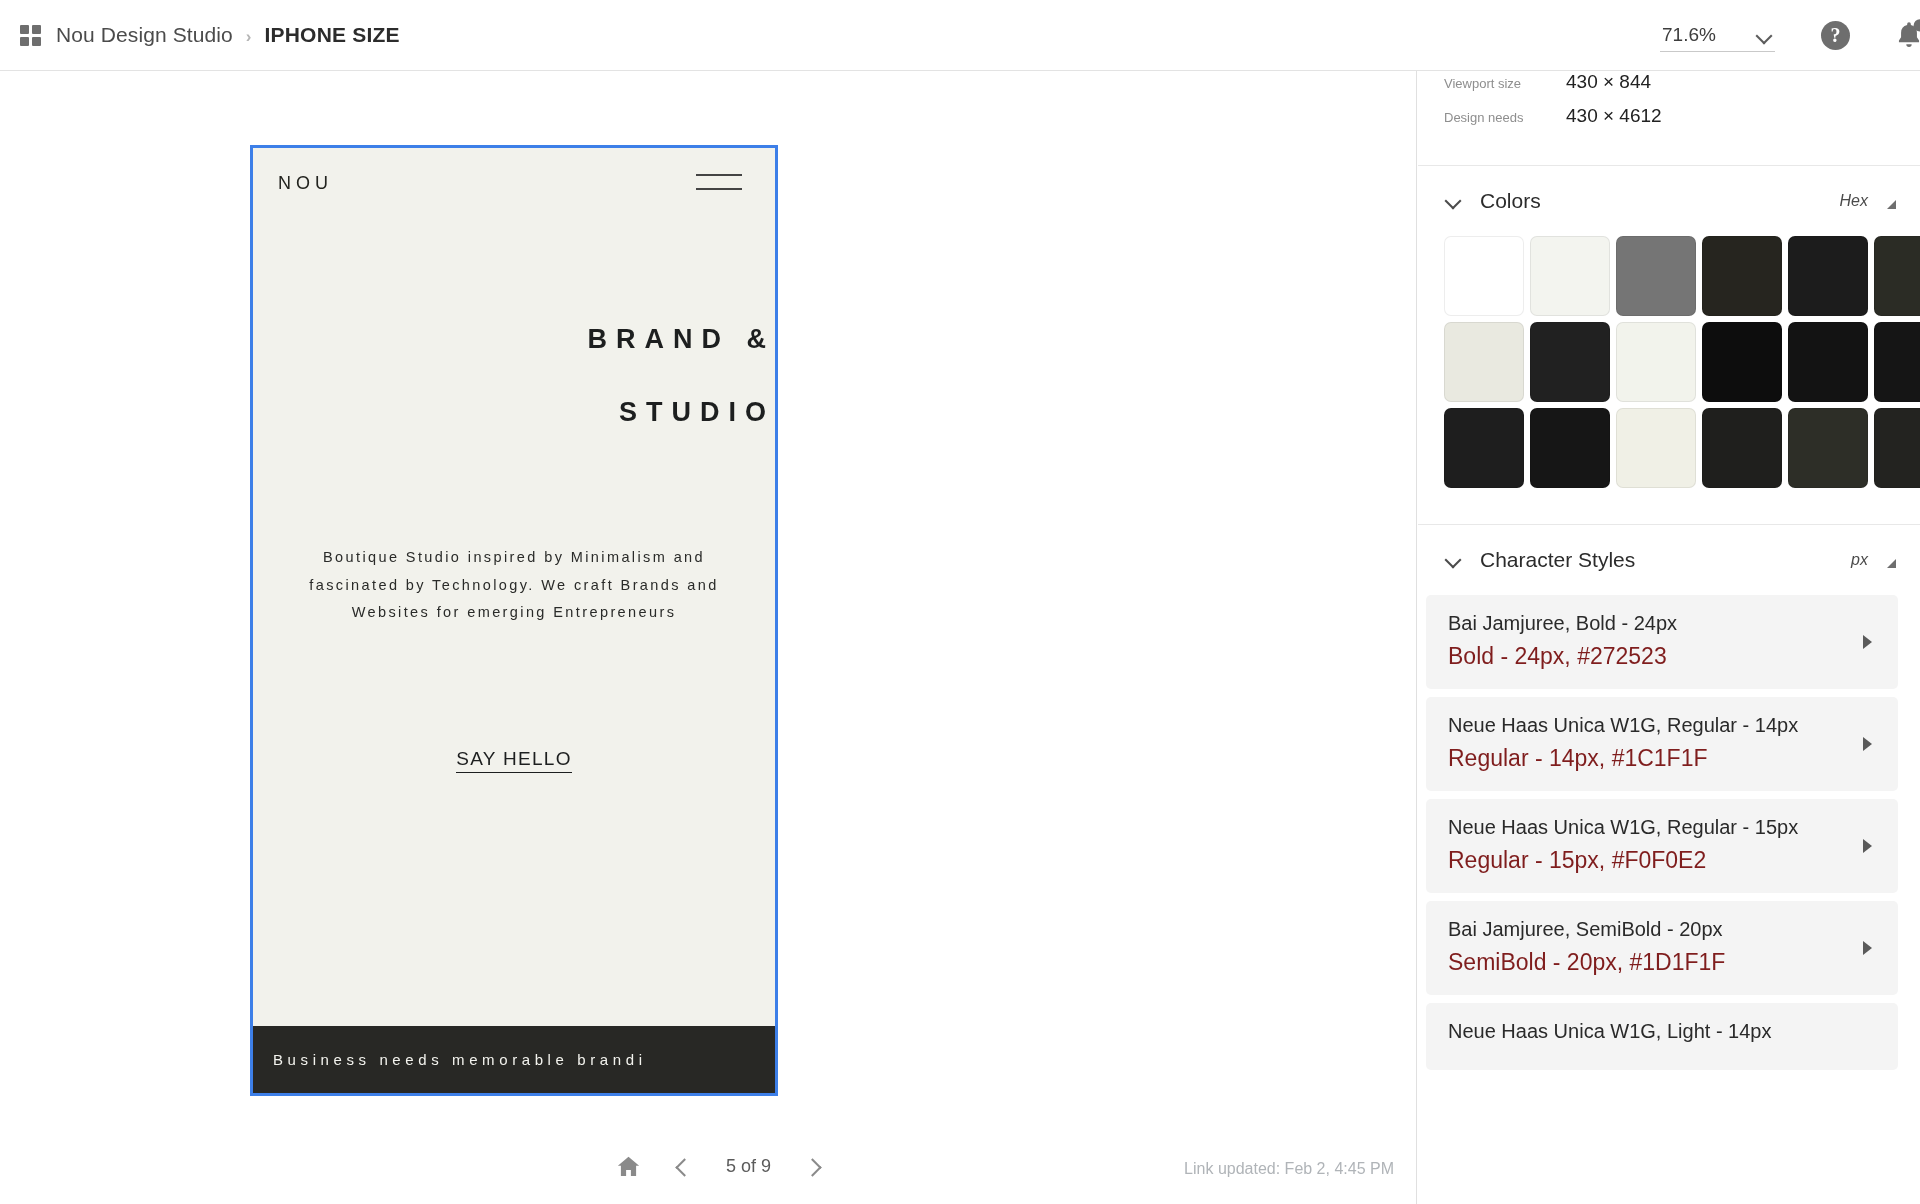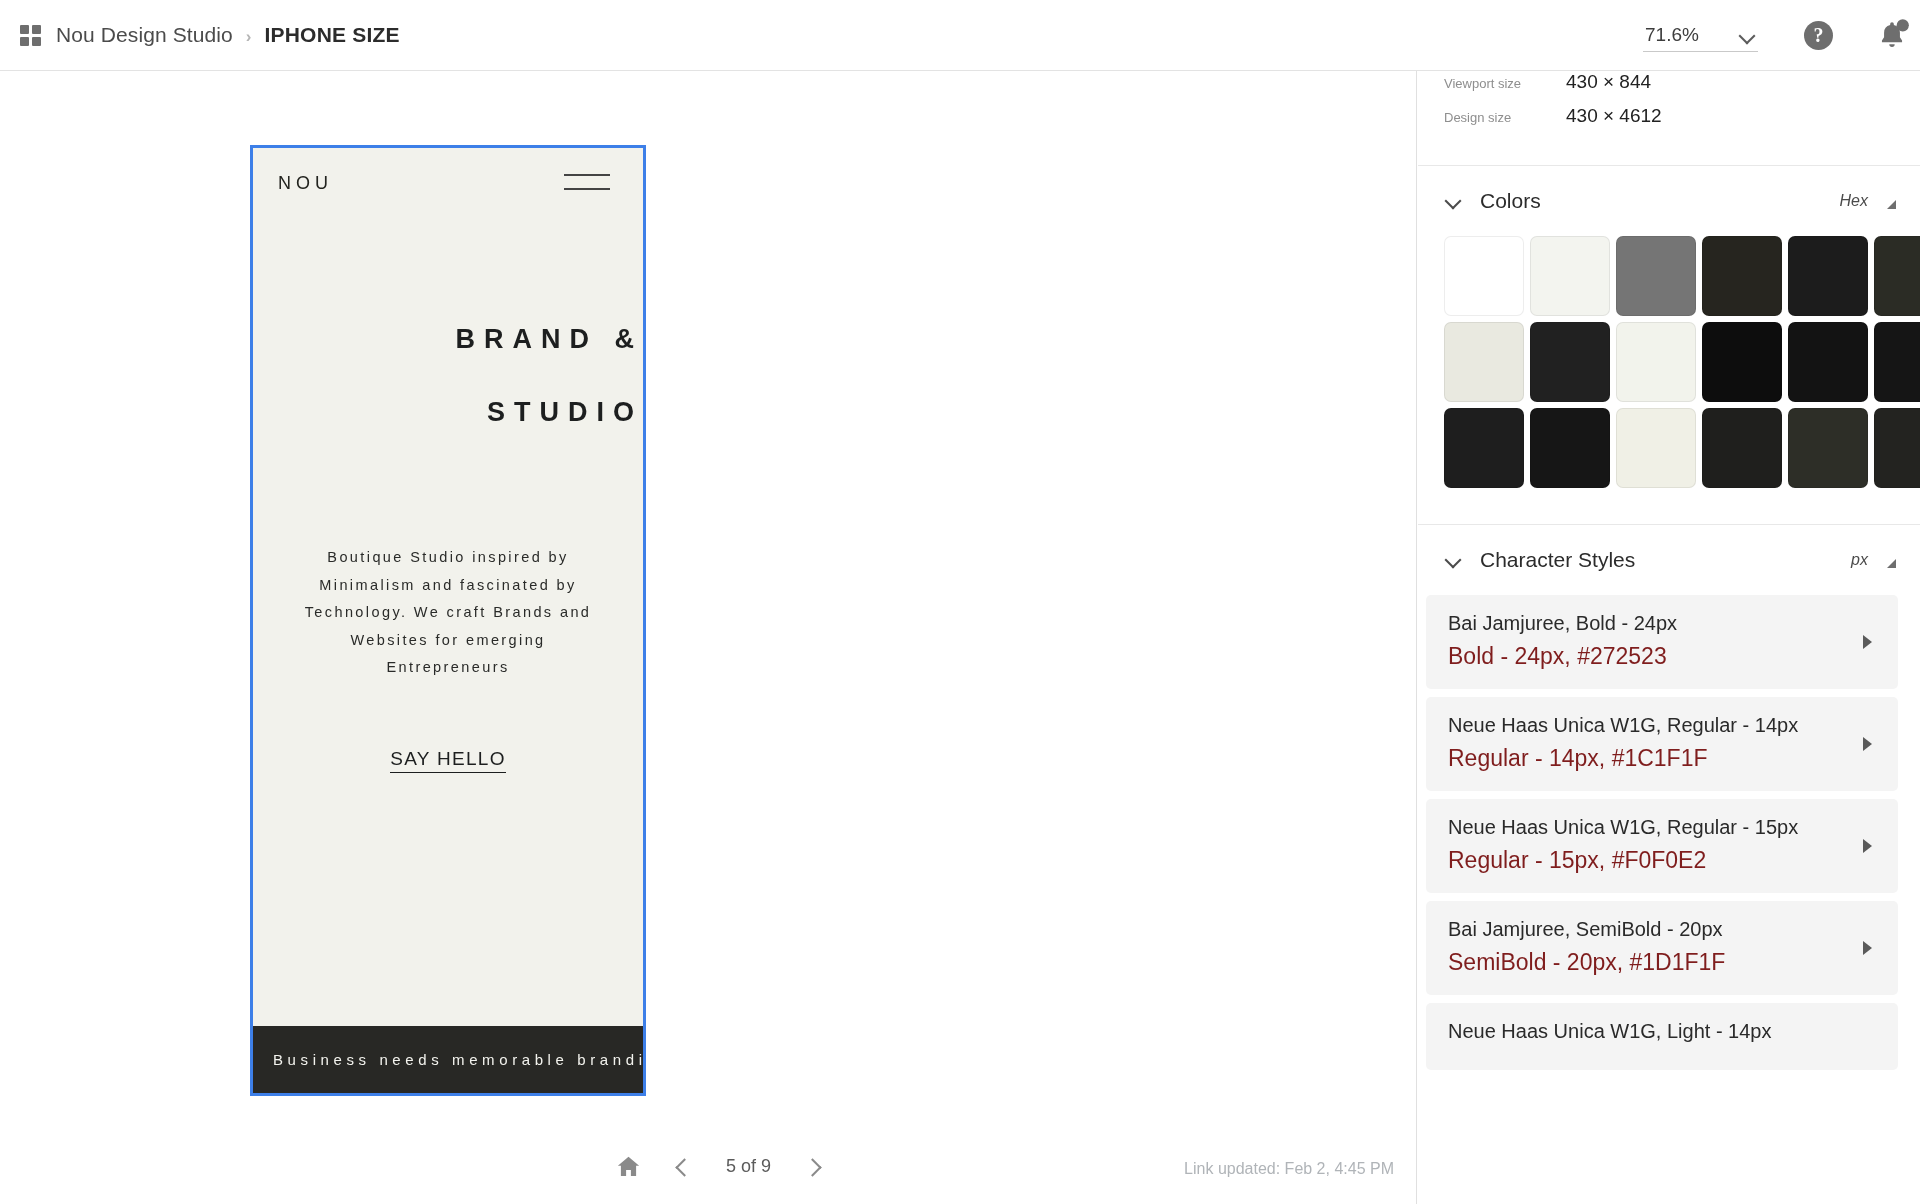--- a/index.html
+++ b/index.html
@@ -68,21 +68,21 @@
     color: #2c2c2c;
     font-weight: bold;
     letter-spacing: 0.2px;
   }
 
   .topbar-right {
     margin-left: auto;
     display: flex;
     align-items: center;
     height: 100%;
-    padding-right: 17px;
+    padding-right: 0;
   }
 
   .zoom-control {
     display: flex;
     align-items: center;
     border-bottom: 1px solid #c9c9c9;
     padding: 0 2px 5px 2px;
     margin-right: 46px;
     cursor: pointer;
     position: relative;
@@ -138,21 +138,21 @@
     height: 1133px;
     background: #ffffff;
     border-right: 1px solid #e0e0e0;
   }
 
   
   .artboard {
     position: absolute;
     left: 250px;
     top: 74px;
-    width: 396px;
+    width: 528px;
     height: 951px;
     border: 3px solid #3d7fe8;
     background: #f2f2ec;
     overflow: hidden;
   }
 
   .ab-inner {
     position: absolute;
     inset: 0;
     background: #f2f2ec;
@@ -497,21 +497,21 @@
 
 <div class="panel">
 
   <div class="section">
     <div class="detail-rows">
       <div class="detail-row">
         <span class="detail-label">Viewport size</span>
         <span class="detail-value">430 × 844</span>
       </div>
       <div class="detail-row">
-        <span class="detail-label">Design size</span>
+        <span class="detail-label">Design needs</span>
         <span class="detail-value">430 × 4612</span>
       </div>
     </div>
   </div>
 
   <div class="section">
     <div class="sec-head">
       <span class="sec-chevron"></span>
       <span class="sec-title">Colors</span>
       <span class="sec-unit">

